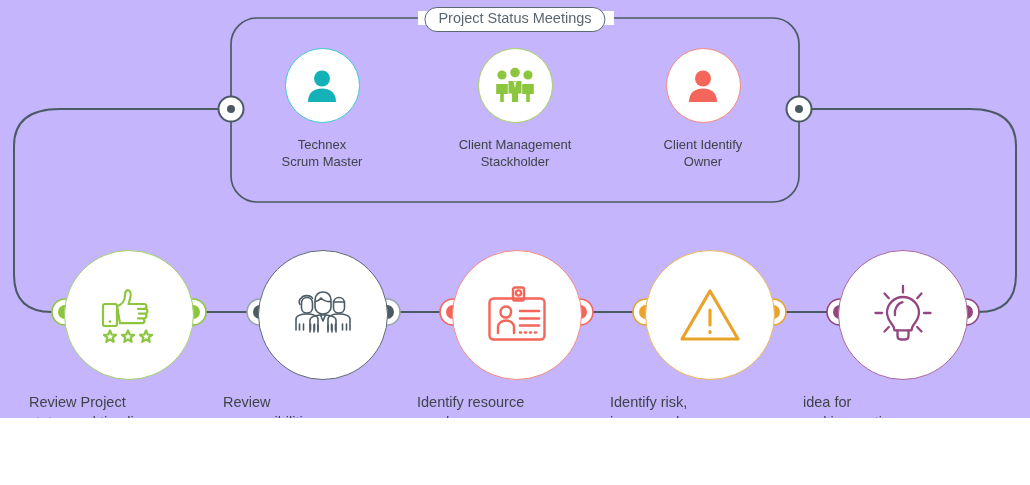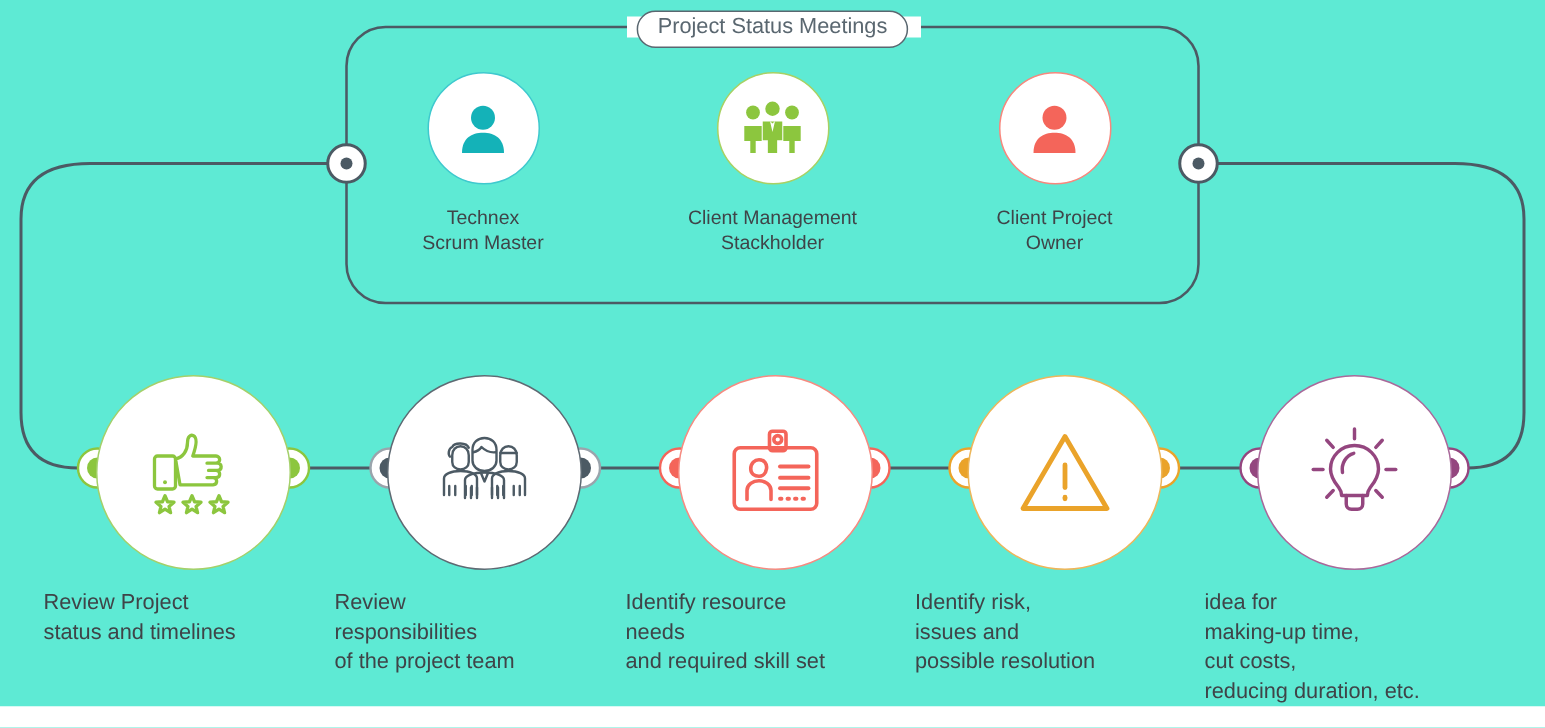--- a/index.html
+++ b/index.html
@@ -7,22 +7,22 @@
     margin: 0;
     padding: 0;
     background: #ffffff;
   }
   body {
     font-family: "Liberation Sans", sans-serif;
   }
   #stage {
     position: relative;
     width: 1030px;
-    height: 471px;
-    background: #5eead4;
+    height: 418px;
+    background: #c4b5fd;
     overflow: hidden;
   }
   #wires {
     position: absolute;
     left: 0;
     top: 0;
     width: 1030px;
     height: 485px;
   }
 
@@ -201,21 +201,21 @@
 Stackholder</div>
   </div>
 
   <div class="top-person" style="left:613px;">
     <div class="tp-circle" style="border-color:#f8877d;">
       <svg width="40" height="40" viewBox="0 0 40 40">
         <circle cx="20" cy="12.5" r="8" fill="#f4655a"></circle>
         <path d="M6 36 C6 26 12.5 22.5 20 22.5 C27.5 22.5 34 26 34 36 Z" fill="#f4655a"></path>
       </svg>
     </div>
-    <div class="tp-label">Client Project
+    <div class="tp-label">Client Identify
 Owner</div>
   </div>
 
   <div class="step" style="left:29px;">
     <div class="step-circle" style="border-color:#a4d06a;">
       <svg width="62" height="62" viewBox="0 0 62 62">
         <g fill="none" stroke="#8cc63e" stroke-width="2.2" stroke-linejoin="round" stroke-linecap="round">
 
           <rect x="5" y="20" width="14" height="22" rx="2"></rect>
           <circle cx="12" cy="37.5" r="1.3" fill="#8cc63e" stroke="none"></circle>

